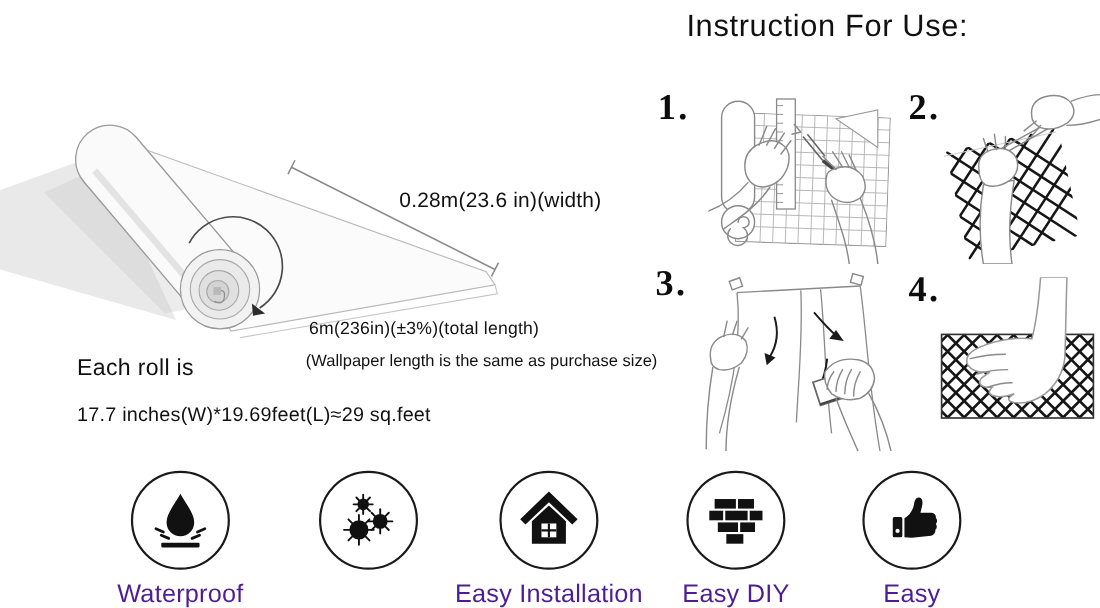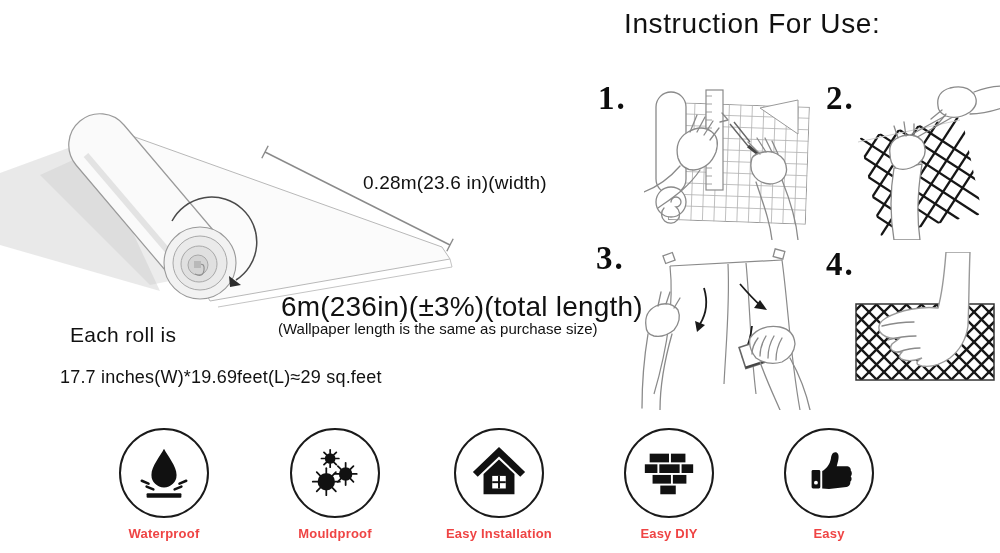--- a/index.html
+++ b/index.html
@@ -6,24 +6,24 @@
   body { background:#fff; }
   .canvas {
     position:relative; width:1000px; height:553px;
     background:#ffffff; overflow:hidden;
     font-family:"Liberation Sans", sans-serif; color:#111;
   }
   .abs { position:absolute; }
 
   
   .width-label   { left:363px; top:172px; font-size:19px; letter-spacing:.2px; }
-  .length-label  { left:281px; top:291px; font-size:28px; letter-spacing:.2px; }
+  .length-label  { left:281px; top:291px; font-size:16px; letter-spacing:.2px; }
   .length-note   { left:278px; top:320px; font-size:15px; }
   .roll-intro    { left:70px;  top:323px; font-size:21px; letter-spacing:.3px; }
-  .roll-size     { left:60px;  top:367px; font-size:18px; letter-spacing:.2px; }
+  .roll-size     { left:70px;  top:367px; font-size:18px; letter-spacing:.2px; }
 
   
   .instr-title { left:604px; top:8px; font-size:28px; letter-spacing:.6px;margin-left:20px; }
   .step { position:absolute; }
   .step .num {
     position:absolute; left:0; top:0;
     font-family:"Liberation Serif", serif; font-weight:bold;
     font-size:33px; letter-spacing:2px; color:#0d0d0d;
   }
   .step svg { position:absolute; }
@@ -39,21 +39,21 @@
   
   .feature { position:absolute; top:428px; width:180px; text-align:center; }
   .f1 { left:74px; } .f2 { left:245px; } .f3 { left:409px; }
   .f4 { left:579px; } .f5 { left:739px; }
   .feature .circle {
     width:90px; height:90px; margin:0 auto;
     border:2.5px solid #1a1a1a; border-radius:50%;
     display:flex; align-items:center; justify-content:center;
     background:#fff;
   }
-  .feature .label { margin-top:8px; font-size:13px; letter-spacing:.2px; color:#ef4444;font-weight:bold; }
+  .feature .label { margin-top:8px; font-size:23px; letter-spacing:.2px; color:#4c1d95; }
 
   .lineart { stroke:#8a8a8a; stroke-width:1.3; fill:none; stroke-linecap:round; }
   .handfill { fill:#ffffff; stroke:#8a8a8a; stroke-width:1.3; }
 </style>
 </head>
 <body>
 
 <div class="canvas">
 
   <svg class="abs" style="left:0; top:95px;" width="580" height="245" viewBox="0 0 580 245">
@@ -338,21 +338,20 @@
             <line x1="25" y1="9.5" x2="25" y2="6"></line>
             <line x1="19.5" y1="15" x2="16" y2="15"></line>
             <line x1="25" y1="20.5" x2="25" y2="24"></line>
             <line x1="28.9" y1="11.1" x2="31.4" y2="8.6"></line>
             <line x1="21.1" y1="11.1" x2="18.6" y2="8.6"></line>
             <line x1="28.9" y1="18.9" x2="31.4" y2="21.4"></line>
             <line x1="21.1" y1="18.9" x2="18.6" y2="21.4"></line>
         </g>
       </svg>
     </div>
-    <div class="label">Mouldproof</div>
   </div>
 
   <div class="feature f3">
     <div class="circle">
       <svg width="58" height="58" viewBox="0 0 60 60">
         <polygon points="30,3 57,29 52,34 30,13 8,34 3,29" fill="#111"></polygon>
         <polygon points="14,31 30,16 46,31 46,52 14,52" fill="#111"></polygon>
         <rect x="23" y="33" width="14" height="13" fill="#fff"></rect>
         <line x1="30" y1="33" x2="30" y2="46" stroke="#111" stroke-width="2"></line>
         <line x1="23" y1="39.5" x2="37" y2="39.5" stroke="#111" stroke-width="2"></line>

